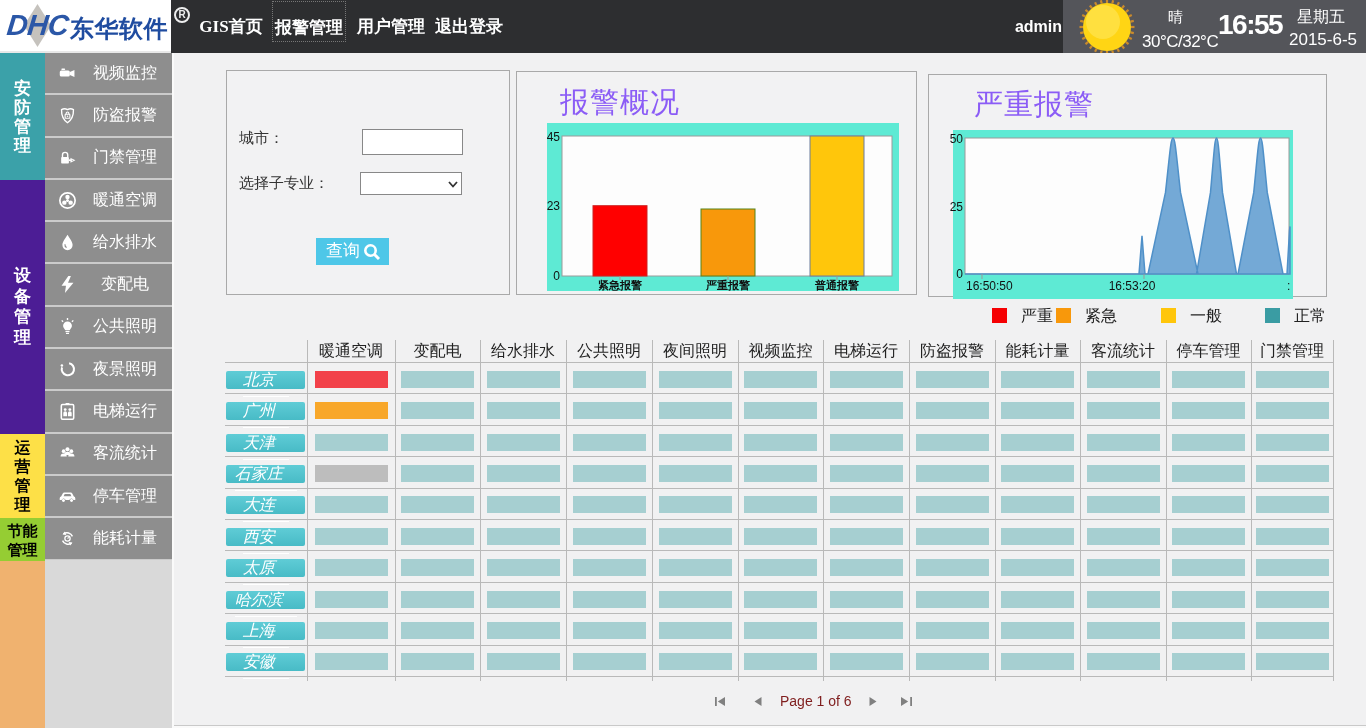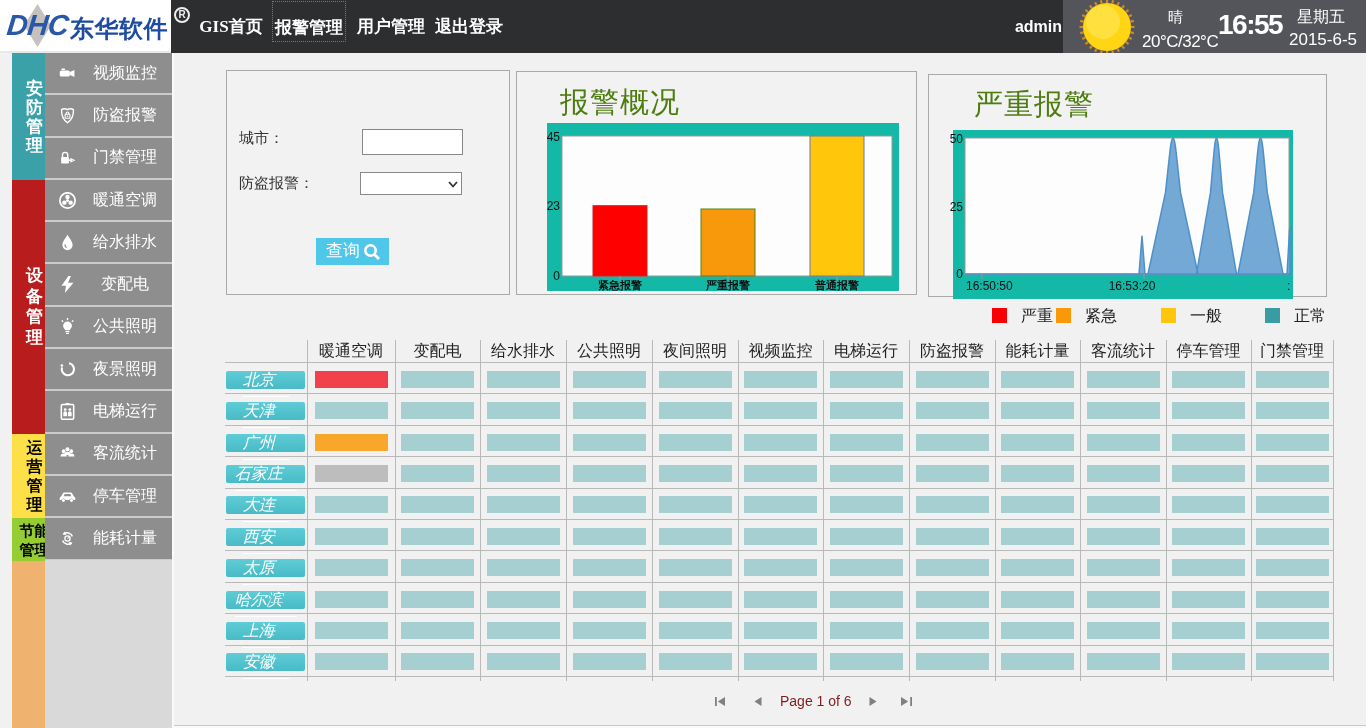--- a/index.html
+++ b/index.html
@@ -19,52 +19,52 @@
 #nav4 { left:432px; width:74px; }
 #admin { position:absolute; left:1009px; top:0; width:53px; height:53px; line-height:53px; color:#fff; font-size:16px; font-weight:bold; text-align:right; }
 #weather { position:absolute; left:1063px; top:0; width:303px; height:53px; background:#54555a; color:#fff; }
 #wsun { position:absolute; left:14px; top:-3px; }
 #wtxt1 { position:absolute; left:70px; top:8px; width:85px; text-align:center; font-size:15px; }
 #wtxt2 { position:absolute; left:79px; top:32px; font-size:17px; letter-spacing:-0.5px; }
 #wtime { position:absolute; left:155px; top:9px; font-size:28px; font-weight:bold; letter-spacing:-1.5px; }
 #wday  { position:absolute; left:216px; top:7px; width:84px; text-align:center; font-size:16px; }
 #wdate { position:absolute; left:212px; top:30px; width:96px; text-align:center; font-size:17px; }
 
-#strip { position:absolute; left:12px; top:53px; width:45px; height:675px; }
+#strip { position:absolute; left:0; top:53px; width:45px; height:675px; }
 .grp { position:absolute; left:0; width:45px; color:#fff; font-weight:bold; font-size:17px;
   display:flex; align-items:center; justify-content:center; }
 .grp span { display:block; width:18px; word-break:break-all; text-align:center; line-height:19px; }
 #g1 { top:0px; height:127px; background:#3ba1a9; }
-#g2 { top:127px; height:254px; background:#b91c1c; }
+#g2 { top:127px; height:254px; background:#4c1d95; }
 #g2 span { line-height:20.5px; }
 #g3 { top:381px; height:84px; background:#fde047; color:#000; font-size:16px; font-weight:bold; }
 #g4 { top:465px; height:43px; background:#95cd33; color:#000; }
 #g4 span { width:34px; font-size:15px; line-height:19px; font-weight:bold; }
 #g5 { top:508px; height:167px; background:#f0b26f; }
 #menu { position:absolute; left:45px; top:53px; width:127px; }
 .mi { position:relative; width:127px; height:42.3px; background:#8e8e8e; border-bottom:2px solid #cbcbcb; color:#fff; }
 .mi .lbl { position:absolute; left:48px; top:0; height:100%; display:flex; align-items:center; font-size:16px; }
 .mi svg { position:absolute; left:14px; top:50%; margin-top:-8.5px; width:17px; height:17px; }
 #menurest { position:absolute; left:45px; top:560px; width:127px; height:168px; background:#d9d9d9; }
 #sidebarline { position:absolute; left:172px; top:53px; width:2px; height:675px; background:#fafafa; }
 
 #content { position:absolute; left:174px; top:53px; width:1192px; height:675px; background:#f1f1f2; }
 .panel { position:absolute; background:#f2f2f3; border:1px solid #a9a9a9; }
 #p1 { left:52px; top:17px; width:284px; height:225px; }
 #p2 { left:342px; top:18px; width:401px; height:224px; }
 #p3 { left:754px; top:21px; width:399px; height:223px; }
-.ptitle { position:absolute; font-size:29px; font-weight:300; color:#4d7c0f; letter-spacing:1px;}
+.ptitle { position:absolute; font-size:29px; font-weight:300; color:#8b5cf6; letter-spacing:1px;}
 #p1 .flab { position:absolute; left:12px; font-size:15px; color:#333; }
 #inp1 { position:absolute; left:135px; top:58px; width:101px; height:26px; border:1px solid #888; background:#fff; }
 #sel1 { position:absolute; left:133px; top:101px; width:102px; height:23px; border:1px solid #888; background:#fff; }
 #sel1 svg { position:absolute; right:2px; top:6px; }
 #qbtn { position:absolute; left:89px; top:167px; width:73px; height:27px; background:#4ec7e8; color:#fff;
   font-size:17px; text-align:left; padding-left:10px; line-height:26px; }
 #qbtn svg { position:absolute; right:8px; top:5px; }
-.chartbox { position:absolute; background:#14b8a6; }
+.chartbox { position:absolute; background:#5eead4; }
 svg text { font-family:"Liberation Sans", sans-serif; }
 .chartbox svg { overflow:visible; }
 
 .leg { position:absolute; top:253px; font-size:16px; color:#222; }
 .leg i { display:inline-block; width:15px; height:15px; vertical-align:-2px; margin-right:14px; }
 
 #tblwrap { position:absolute; left:51px; top:287px; }
 table { border-collapse:collapse; table-layout:fixed; }
 td, th { border-right:1px solid #b9b9b9; border-bottom:1px solid #b9b9b9; padding:0; text-align:center; vertical-align:middle; }
 th { height:22.6px; font-size:16px; font-weight:normal; color:#222; }
@@ -129,21 +129,21 @@
           <line x1="40.413209738821394" y1="8.376747170341936" x2="41.931802825732845" y2="5.22335613268347" stroke="#c98a2d" stroke-width="2.2"></line>
           <line x1="44.9637552446096" y1="11.236044420767282" x2="47.14596955111517" y2="8.499634232129178" stroke="#c98a2d" stroke-width="2.2"></line>
           <line x1="48.763955579232714" y1="15.036244755390392" x2="51.50036576787082" y2="12.854030448884824" stroke="#c98a2d" stroke-width="2.2"></line>
           <line x1="51.623252829658064" y1="19.58679026117862" x2="54.77664386731654" y2="18.06819717426717" stroke="#c98a2d" stroke-width="2.2"></line>
           <line x1="53.398269892363764" y1="24.65949758504845" x2="56.81051758500014" y2="23.880674316201347" stroke="#c98a2d" stroke-width="2.2"></line>
         </g>
       <circle cx="30" cy="30" r="24" fill="#ffd514"></circle>
       <circle cx="26" cy="25" r="17" fill="#ffe24a" opacity="0.8"></circle>
     </svg>
     <div id="wtxt1">晴</div>
-    <div id="wtxt2">20°C/32°C</div>
+    <div id="wtxt2">30°C/32°C</div>
     <div id="wtime">16:55</div>
     <div id="wday">星期五</div>
     <div id="wdate">2015-6-5</div>
   </div>
 </div>
 
 <div id="strip">
   <div class="grp" id="g1">
       <span>安防管理</span>
     </div>
@@ -270,21 +270,21 @@
       </svg>
       <div class="lbl">能耗计量</div>
     </div>
   </div>
 <div id="menurest"></div>
 <div id="sidebarline"></div>
 
 <div id="content">
   <div class="panel" id="p1">
     <div class="flab" style="top:58px;">城市：</div>
-    <div class="flab" style="top:103px;">防盗报警：</div>
+    <div class="flab" style="top:103px;">选择子专业：</div>
     <div id="inp1"></div>
     <div id="sel1">
         <svg width="12" height="10">
           <polyline points="2,3 6,7.5 10,3" fill="none" stroke="#333" stroke-width="1.8"></polyline>
         </svg>
       </div>
     <div id="qbtn">查询
       <svg width="18" height="18" viewBox="0 0 18 18">
           <circle cx="7.5" cy="7.5" r="5.2" fill="none" stroke="#fff" stroke-width="2.6"></circle>
           <line x1="11.5" y1="11.5" x2="16" y2="16" stroke="#fff" stroke-width="3"></line>
@@ -406,65 +406,65 @@
             </td>
             <td>
               <div class="cell"></div>
             </td>
             <td>
               <div class="cell"></div>
             </td>
           </tr>
           <tr>
             <td>
+              <div class="city"><u>广州</u></div>
+            </td>
+            <td>
+              <div class="cell o"></div>
+            </td>
+            <td>
+              <div class="cell"></div>
+            </td>
+            <td>
+              <div class="cell"></div>
+            </td>
+            <td>
+              <div class="cell"></div>
+            </td>
+            <td>
+              <div class="cell"></div>
+            </td>
+            <td>
+              <div class="cell"></div>
+            </td>
+            <td>
+              <div class="cell"></div>
+            </td>
+            <td>
+              <div class="cell"></div>
+            </td>
+            <td>
+              <div class="cell"></div>
+            </td>
+            <td>
+              <div class="cell"></div>
+            </td>
+            <td>
+              <div class="cell"></div>
+            </td>
+            <td>
+              <div class="cell"></div>
+            </td>
+          </tr>
+          <tr>
+            <td>
               <div class="city"><u>天津</u></div>
             </td>
             <td>
               <div class="cell"></div>
-            </td>
-            <td>
-              <div class="cell"></div>
-            </td>
-            <td>
-              <div class="cell"></div>
-            </td>
-            <td>
-              <div class="cell"></div>
-            </td>
-            <td>
-              <div class="cell"></div>
-            </td>
-            <td>
-              <div class="cell"></div>
-            </td>
-            <td>
-              <div class="cell"></div>
-            </td>
-            <td>
-              <div class="cell"></div>
-            </td>
-            <td>
-              <div class="cell"></div>
-            </td>
-            <td>
-              <div class="cell"></div>
-            </td>
-            <td>
-              <div class="cell"></div>
-            </td>
-            <td>
-              <div class="cell"></div>
-            </td>
-          </tr>
-          <tr>
-            <td>
-              <div class="city"><u>广州</u></div>
-            </td>
-            <td>
-              <div class="cell o"></div>
             </td>
             <td>
               <div class="cell"></div>
             </td>
             <td>
               <div class="cell"></div>
             </td>
             <td>
               <div class="cell"></div>
             </td>

